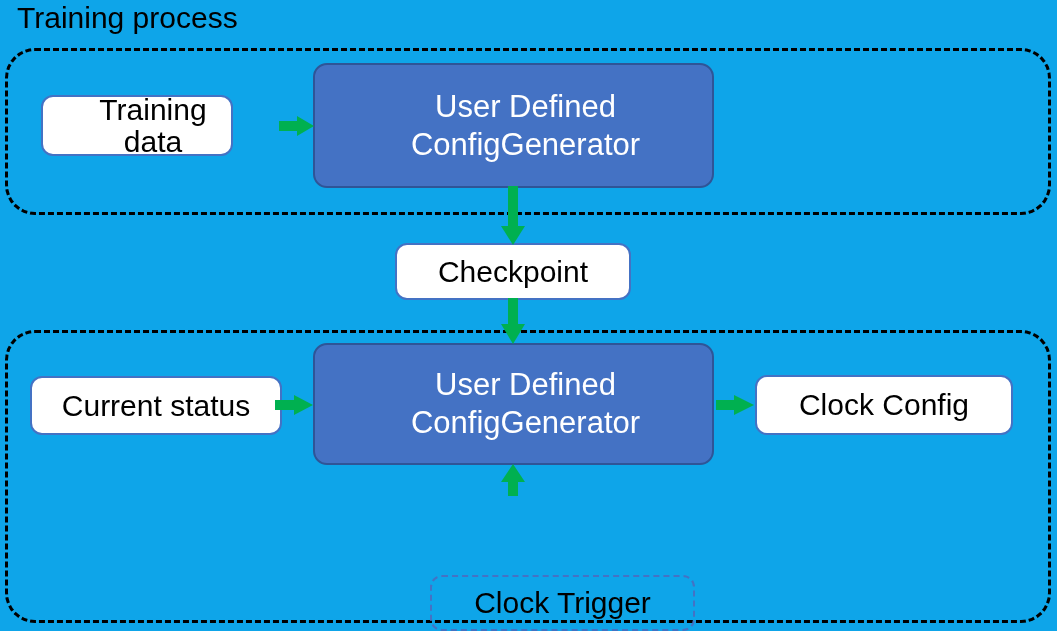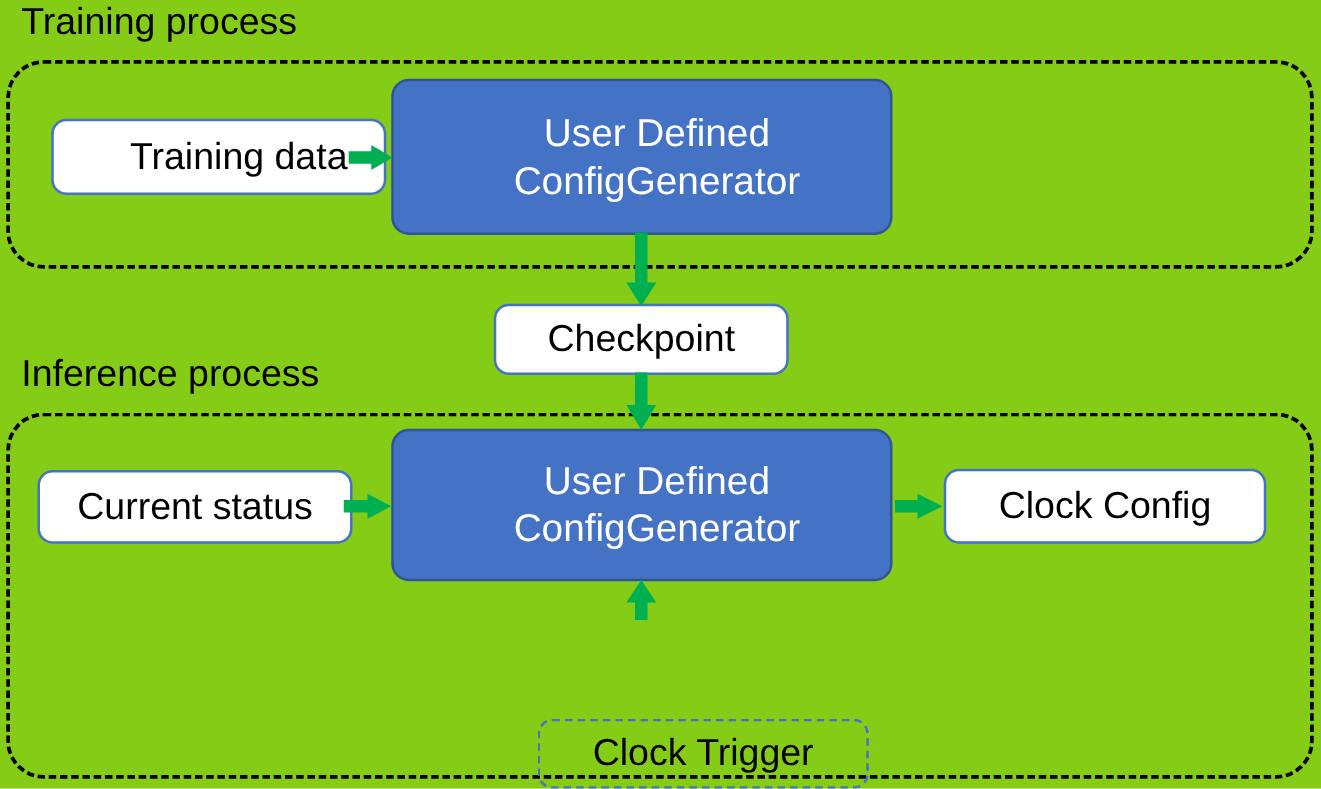--- a/index.html
+++ b/index.html
@@ -7,21 +7,21 @@
     padding: 0;
     background: #ffffff;
   }
   body {
     font-family: "Liberation Sans", sans-serif;
   }
   #canvas {
     position: relative;
     width: 1057px;
     height: 631px;
-    background: #84cc16;
+    background: #0ea5e9;
     overflow: hidden;
   }
 
   
   .section-caption {
     position: absolute;
     color: #000000;
     font-size: 30px;
     line-height: 1;
     white-space: nowrap;
@@ -50,21 +50,21 @@
     border-radius: 12px;
     display: flex;
     align-items: center;
     justify-content: center;
     color: #000000;
     font-size: 30px;
     line-height: 1.05;
     text-align: center;
     font-family: "Liberation Sans", sans-serif;
   }
-  #box-training-data  { left: 41px;  top: 95px;  width: 268px; height: 61px; padding-left: 32px; }
+  #box-training-data  { left: 41px;  top: 95px;  width: 192px; height: 61px; padding-left: 32px; }
   #box-checkpoint     { left: 395px; top: 243px; width: 236px; height: 57px; }
   #box-current-status { left: 30px;  top: 376px; width: 252px; height: 59px; }
   #box-output-config  { left: 755px; top: 375px; width: 258px; height: 60px; }
 
   
   .trigger-box {
     position: absolute;
     box-sizing: border-box;
     background: transparent;
     border: 2px dashed #4472C4;
@@ -111,21 +111,20 @@
     pointer-events: none;
   }
 </style>
 </head>
 <body>
 
 <div id="canvas">
 
   <div class="section-caption" id="caption-training">Training process</div>
 
-  <div class="section-caption" id="caption-inference">Inference process</div>
 
   <div class="group-container" id="group-training"></div>
 
   <div class="group-container" id="group-inference"></div>
 
   <div class="node-box" id="box-training-data">Training data</div>
 
   <div class="process-box" id="box-train-generator">
     <span>User Defined</span>
     <span>ConfigGenerator</span>

